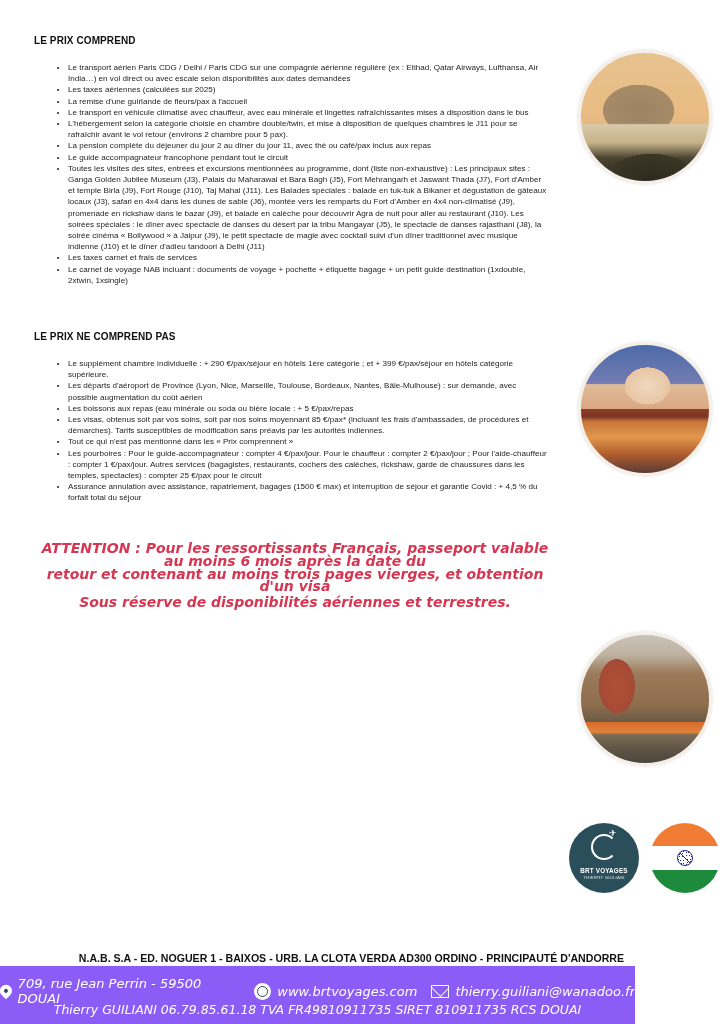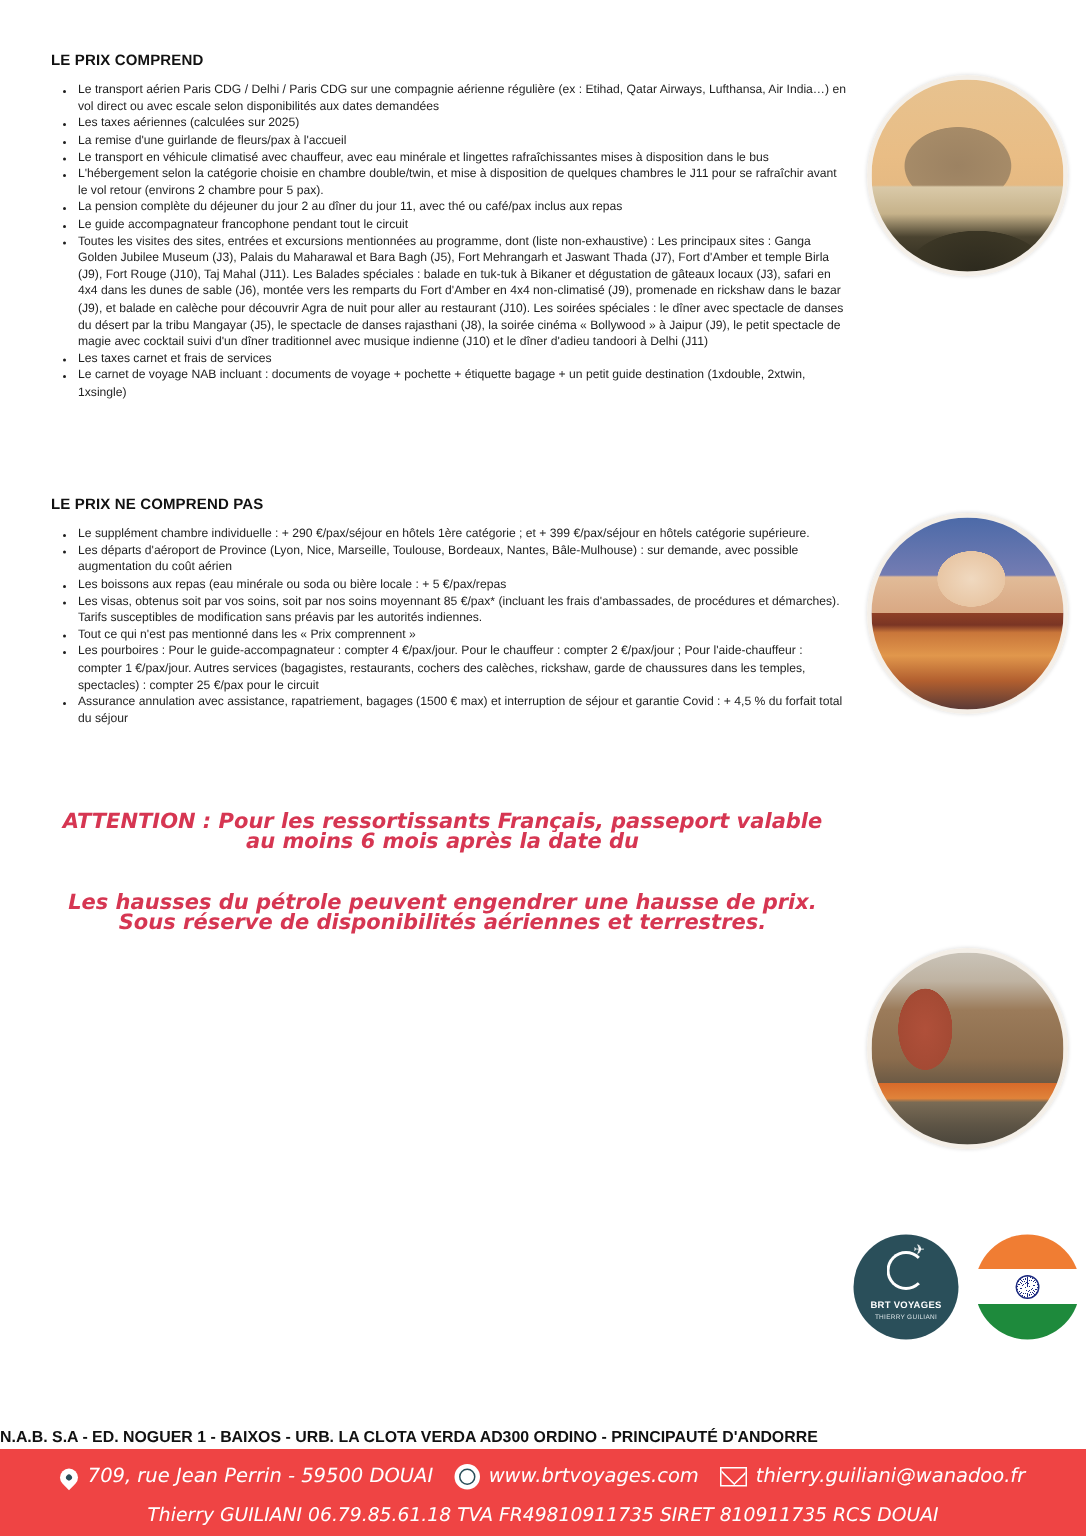--- a/index.html
+++ b/index.html
@@ -7,21 +7,21 @@
     width: 724px; height: 1024px; position: relative; overflow: hidden;
     background: #ffffff;
     font-family: "Liberation Sans", sans-serif;
     color: #1a1a1a;
   }
   .section { position: absolute; left: 34px; width: 530px; }
   .section h2 {
     margin: 0 0 8px 0; font-size: 10px; font-weight: bold; color: #111;
     letter-spacing: 0.1px;
   }
-  .section ul { margin: 0; padding: 0 0 0 18px; }
+  .section ul { margin: 16px; padding: 0 0 0 18px; }
   .section li {
     font-size: 8.1px; line-height: 11.2px; margin: 0; padding: 0;
     color: #1e1e1e;
   }
   .section li::marker { font-size: 7px; }
   #s1 { top: 35px; }
   #s2 { top: 331px; }
 
   .notice {
     position: absolute; left: 30px; width: 530px; text-align: center;
@@ -82,26 +82,26 @@
     background: linear-gradient(180deg, #f07d33 0%, #f07d33 33.3%, #ffffff 33.3%, #ffffff 66.6%, #1e8a3c 66.6%, #1e8a3c 100%);
   }
   .flag-india .chakra {
     position: absolute; left: 27px; top: 27px; width: 16px; height: 16px;
     border-radius: 50%; border: 1.5px solid #1c2a80; box-sizing: border-box;
     background:
       repeating-conic-gradient(#1c2a80 0deg 3deg, transparent 3deg 15deg);
   }
 
   .legal {
-    position: absolute; left: 0; width: 624px; top: 952px; text-align: left;
+    position: absolute; left: 0; width: 624px; top: 952px; text-align: right;
     font-size: 10.6px; font-weight: bold; color: #111;
   }
   .footer-band {
-    position: absolute; left: 0; top: 966px; width: 724px; height: 58px;
-    background: #ef4444; color: #ffffff;
+    position: absolute; left: 0; top: 966px; width: 635px; height: 58px;
+    background: #8b5cf6; color: #ffffff;
     font-family: "DejaVu Sans", sans-serif; font-style: italic;
   }
   .footer-row1 {
     position: absolute; top: 10px; left: 0; right: 0;
     display: flex; justify-content: center; align-items: center; gap: 14px;
     font-size: 13px;
   }
   .footer-row1 .item { display: flex; align-items: center; gap: 6px; }
   .footer-row2 {
     position: absolute; top: 36px; left: 0; right: 0; text-align: center; font-size: 12.5px;
@@ -158,23 +158,23 @@
     <li>Les boissons aux repas (eau minérale ou soda ou bière locale : + 5 €/pax/repas</li>
     <li>Les visas, obtenus soit par vos soins, soit par nos soins moyennant 85 €/pax* (incluant les frais d'ambassades, de procédures et démarches). Tarifs susceptibles de modification sans préavis par les autorités indiennes.</li>
     <li>Tout ce qui n'est pas mentionné dans les « Prix comprennent »</li>
     <li>Les pourboires :   Pour le guide-accompagnateur : compter 4 €/pax/jour. Pour le chauffeur : compter 2 €/pax/jour ; Pour l'aide-chauffeur : compter 1 €/pax/jour. Autres services (bagagistes, restaurants, cochers des calèches, rickshaw, garde de chaussures dans les temples, spectacles) : compter 25 €/pax pour le circuit</li>
     <li>Assurance annulation avec assistance, rapatriement, bagages (1500 € max) et interruption de séjour et garantie Covid : + 4,5 % du forfait total du séjour</li>
   </ul>
 </div>
 
 <div class="notice" id="notice1">
   <div>ATTENTION : Pour les ressortissants Français, passeport valable au moins 6 mois après la date du</div>
+  <div>retour et contenant au moins trois pages vierges, et obtention d'un visa</div>
 </div>
 <div class="notice" id="notice2">
-  <div>Les hausses du pétrole peuvent engendrer une hausse de prix.</div>
   <div>Sous réserve de disponibilités aériennes et terrestres.</div>
 </div>
 
 <div class="photo" id="photo1"></div>
 <div class="photo" id="photo2"></div>
 <div class="photo" id="photo3"></div>
 
 <div class="logo-brt">
   <span class="mark"></span>
   <span class="plane">✈</span>

